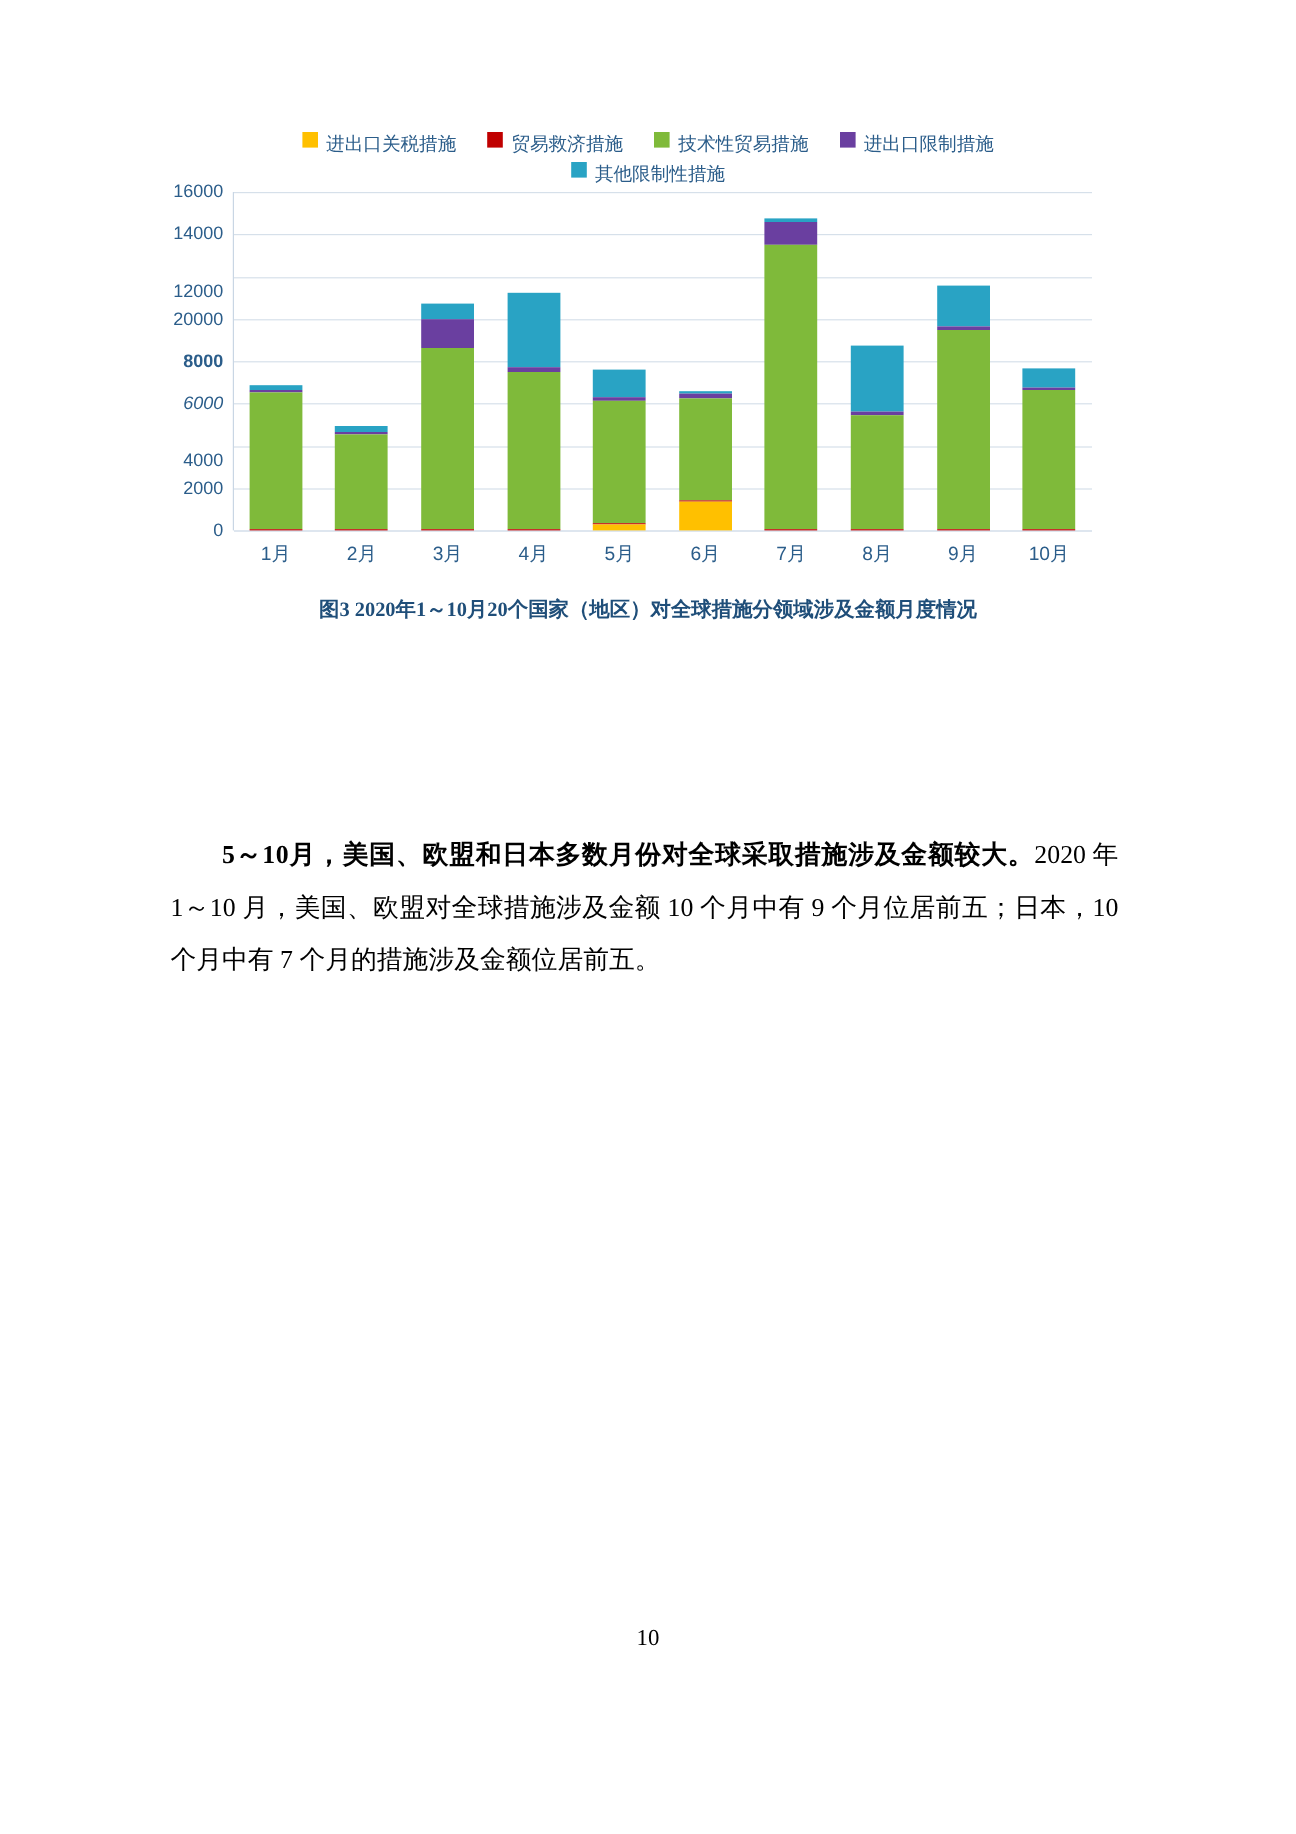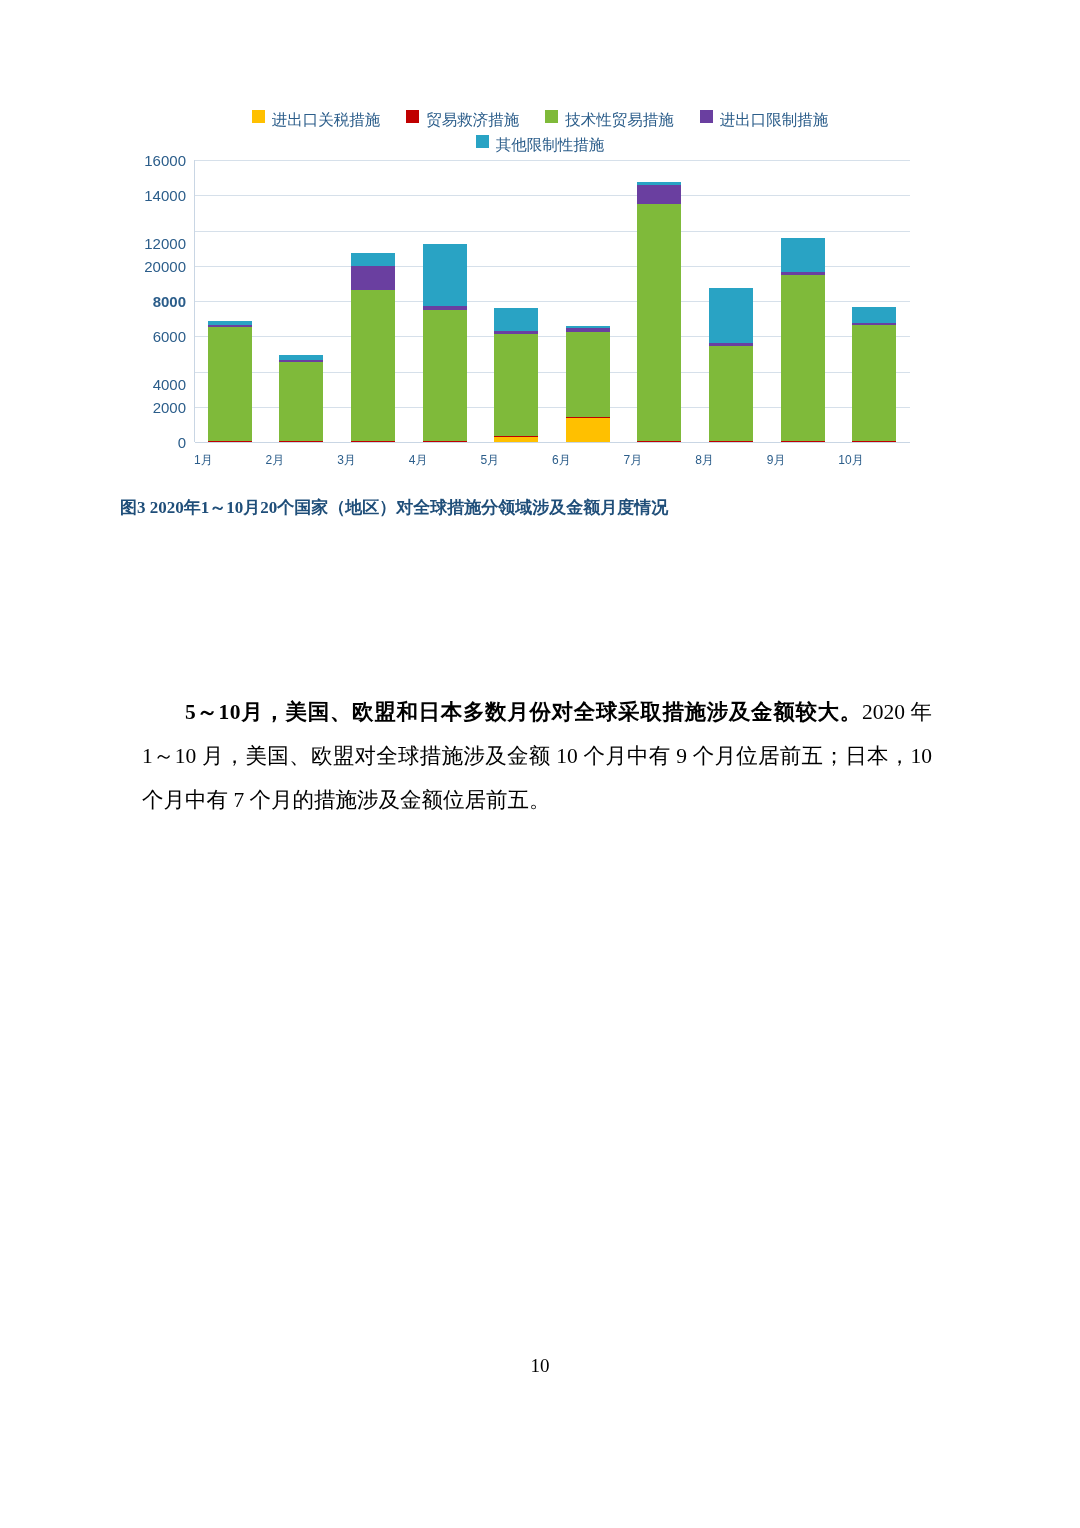--- a/index.html
+++ b/index.html
@@ -131,28 +131,30 @@
 
   .x-axis {
     position: absolute;
     left: 74px;
     top: 284px;
     right: 0;
     display: flex;
   }
   .x-label {
     flex: 1 1 0;
+    text-align: center;
     font-family: "Liberation Sans", sans-serif;
-    font-size: 12px;
+    font-size: 16px;
     color: #2b5d8a;
     padding-top: 8px;
   }
 
   .figure-caption {
     margin-top: 14px;
+    text-align: center;
     font-family: "Liberation Serif", serif;
     font-weight: bold;
     font-size: 17px;
     color: #1f4e79;
     line-height: 1.65;
   }
 
   
   .body-text {
     position: absolute;
@@ -207,21 +209,21 @@
           <span>其他限制性措施</span>
         </div>
       </div>
 
 
     <div class="plot-wrap">
       <div class="y-axis" id="y-axis">
           <div class="y-tick" style="top: 282px;">0</div>
           <div class="y-tick" style="top: 246.75px;">2000</div>
           <div class="y-tick" style="top: 224px;">4000</div>
-          <div class="y-tick" style="top: 176.25px;">6000</div>
+          <div class="y-tick" style="top: 176.25px; font-style: italic;">6000</div>
           <div class="y-tick" style="top: 141px; font-weight: bold;">8000</div>
           <div class="y-tick" style="top: 105.75px;">20000</div>
           <div class="y-tick" style="top: 83px;">12000</div>
           <div class="y-tick" style="top: 35.25px;">14000</div>
           <div class="y-tick" style="top: 0px;">16000</div>
         </div>
       <div class="grid-area" id="grid-area">
           <div class="gridline zero" style="top: 282px;"></div>
           <div class="gridline" style="top: 246.75px;"></div>
           <div class="gridline" style="top: 211.5px;"></div>

